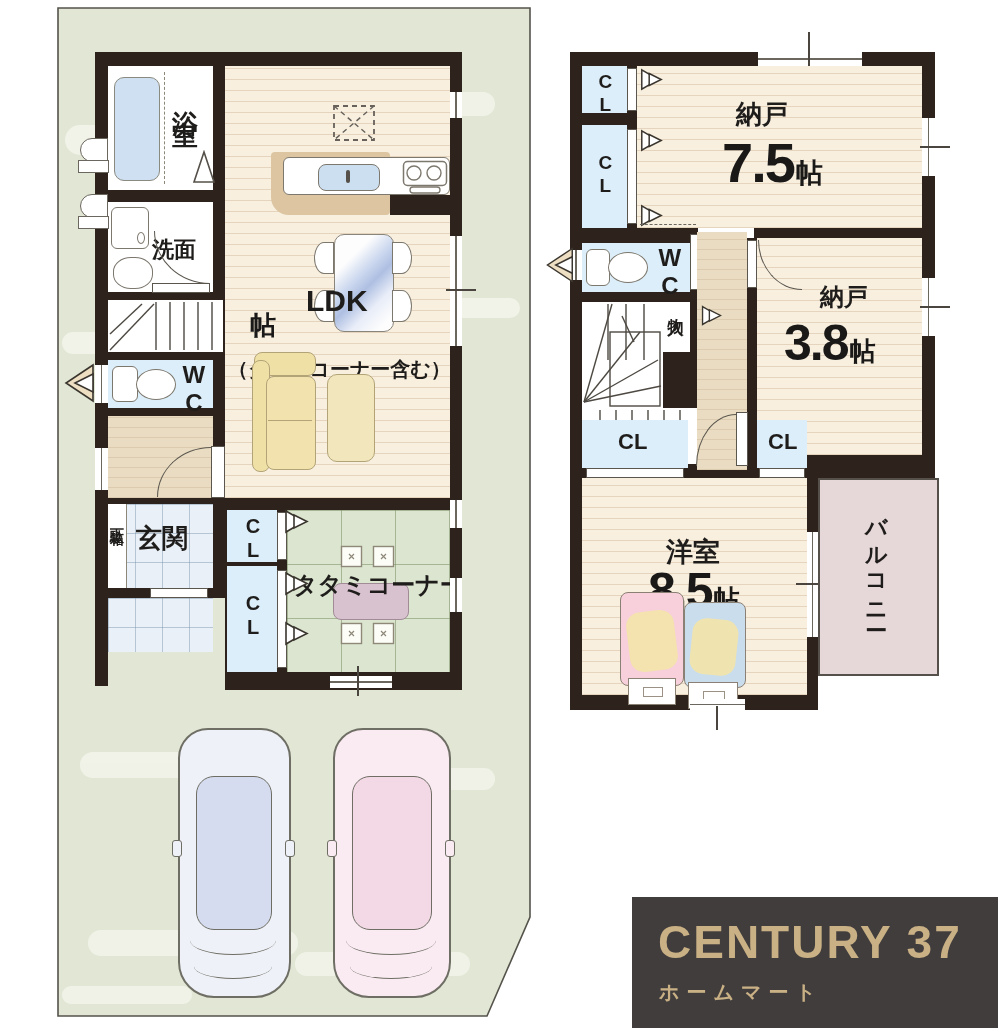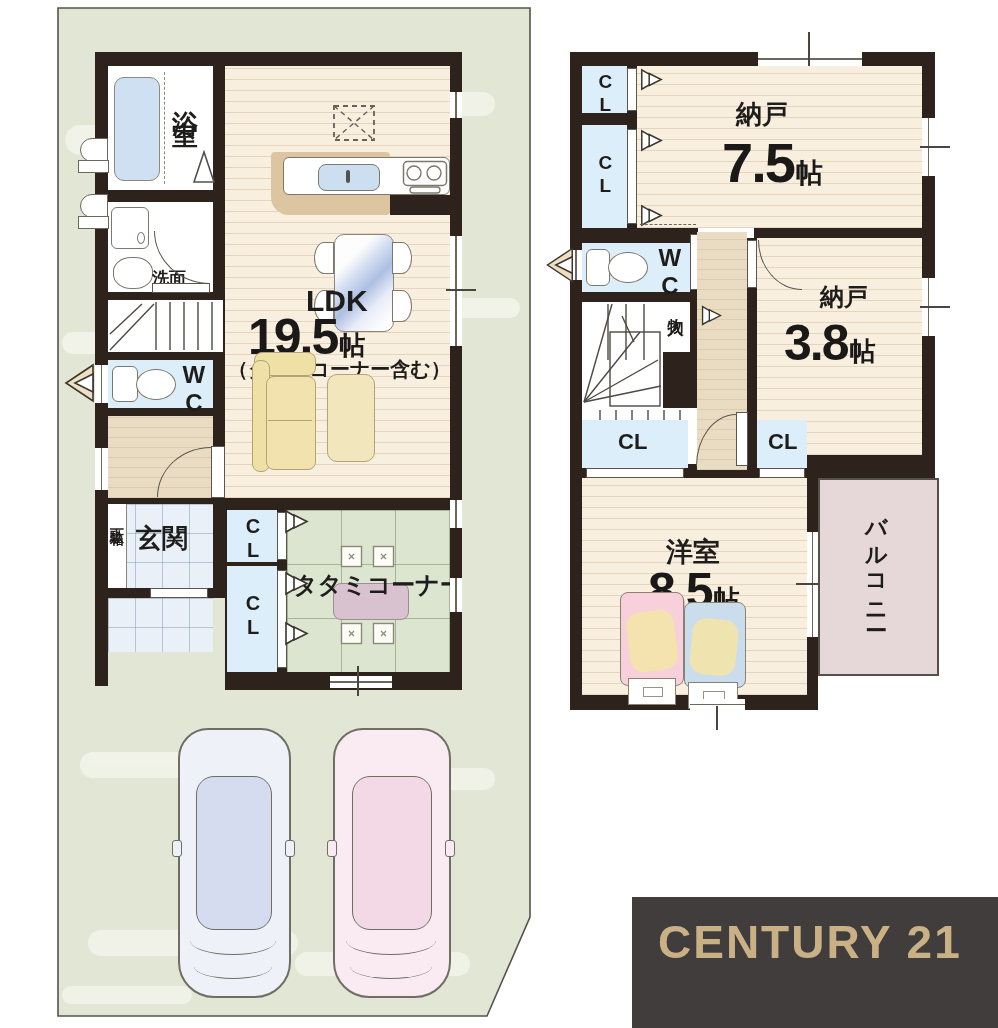--- a/index.html
+++ b/index.html
@@ -106,21 +106,21 @@
   <div class="abs" style="left:164px;top:72px;width:0;height:112px;border-left:1.4px dashed #8c8779;"></div>
   <div class="lbl vt" style="left:171px;top:90px;font-size:26px;letter-spacing:10px;">浴室</div>
   <svg class="abs" style="left:192px;top:150px" width="24" height="34" viewBox="0 0 24 34">
     <polygon points="12,2 22,32 2,32" fill="#fff" stroke="#55514a" stroke-width="1.6"></polygon>
   </svg>
 
   <div class="fwh" style="left:108px;top:202px;width:105px;height:90px;"></div>
   <div class="fix r6" style="left:111px;top:207px;width:38px;height:42px;"></div>
   <div class="fix oval" style="left:137px;top:232px;width:8px;height:12px;"></div>
   <div class="fix" style="left:113px;top:257px;width:40px;height:32px;border-radius:45%;"></div>
-  <div class="lbl" style="left:152px;top:238px;font-size:17px;margin-top:32px;">洗面</div>
+  <div class="lbl" style="left:152px;top:238px;font-size:22px;">洗面</div>
   <div class="leaf" style="left:152px;top:283px;width:58px;height:10px;"></div>
   <div class="arc arc-bl" style="left:154px;top:231px;width:56px;height:53px;"></div>
 
   <div class="fwh" style="left:108px;top:300px;width:115px;height:52px;">
     <svg width="115" height="52" viewBox="0 0 115 52">
       <g stroke="#4d4942" stroke-width="1.4" fill="none">
         <line x1="48" y1="2" x2="48" y2="50"></line>
           <line x1="62" y1="2" x2="62" y2="50"></line>
         <line x1="76" y1="2" x2="76" y2="50"></line>
           <line x1="90" y1="2" x2="90" y2="50"></line>
@@ -214,21 +214,20 @@
     <rect x="8" y="27" width="30" height="6" rx="3" fill="#fff" stroke="#7d786e" stroke-width="1.3"></rect>
   </svg>
   <div class="wall" style="left:390px;top:195px;width:72px;height:20px;"></div>
   <div class="abs" style="left:334px;top:234px;width:58px;height:96px;border:1.6px solid #8a857b;border-radius:10px;background:linear-gradient(135deg,#fdfdfd 25%,#cdd9ef 42%,#aebfe2 55%,#e8edf8 72%,#fdfdfd 90%);"></div>
   <div class="fix" style="left:314px;top:242px;width:20px;height:32px;border-radius:50% 0 0 50%;"></div>
   <div class="fix" style="left:314px;top:290px;width:20px;height:32px;border-radius:50% 0 0 50%;"></div>
   <div class="fix" style="left:392px;top:242px;width:20px;height:32px;border-radius:0 50% 50% 0;"></div>
   <div class="fix" style="left:392px;top:290px;width:20px;height:32px;border-radius:0 50% 50% 0;"></div>
   <div class="lbl" style="left:306px;top:284px;font-size:30px;font-weight:600;">LDK</div>
   <div class="size" style="left:248px;top:312px;">
-    <span class="num" style="font-size:50px;">19.5</span>
     <span class="unit" style="font-size:26px;">帖</span>
   </div>
   <div class="lbl" style="left:228px;top:358px;font-size:20px;font-weight:600;">（タタミコーナー含む）</div>
   <div class="sofa" style="left:254px;top:352px;width:60px;height:22px;"></div>
   <div class="sofa" style="left:252px;top:360px;width:16px;height:110px;"></div>
   <div class="sofa" style="left:266px;top:376px;width:48px;height:92px;background:#f2e3ae;"></div>
   <div class="abs" style="left:268px;top:420px;width:44px;height:0;border-top:1.3px solid #b3a478;"></div>
   <div class="sofa2" style="left:327px;top:374px;width:46px;height:86px;"></div>
   <div class="winV" style="left:450px;top:92px;width:12px;height:26px;"></div>
   <div class="winV" style="left:450px;top:236px;width:12px;height:110px;"></div>
@@ -373,16 +372,17 @@
     </div>
   <div class="winV" style="left:807px;top:532px;width:11px;height:105px;"></div>
   <div class="tick" style="left:796px;top:583px;width:30px;height:2px;"></div>
   <div class="winH" style="left:690px;top:699px;width:55px;height:11px;"></div>
   <div class="tick" style="left:716px;top:706px;width:2px;height:24px;"></div>
 
   <div class="fbal" style="left:818px;top:478px;width:117px;height:194px;"></div>
   <div class="lbl vt" style="left:864px;top:502px;font-size:22px;font-weight:600;letter-spacing:4px;">バルコニー</div>
 
   <div class="logo" style="left:632px;top:897px;width:366px;height:131px;">
-    <div class="brand" style="left:26px;top:18px;font-size:46px;">CENTURY 21</div>
+    <div class="brand" style="left:26px;top:18px;font-size:46px;">CENTURY 37</div>
+    <div class="company" style="left:27px;top:82px;font-size:20px;">ホームマート</div>
   </div>
 
 </div>
 
 </body></html>

